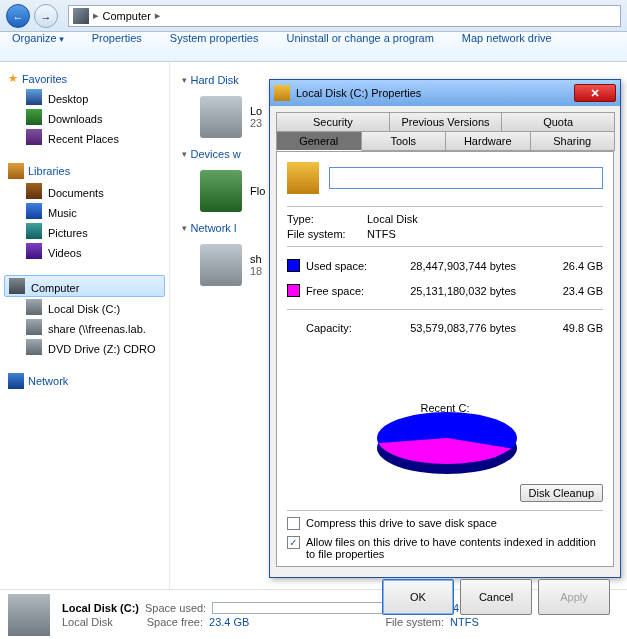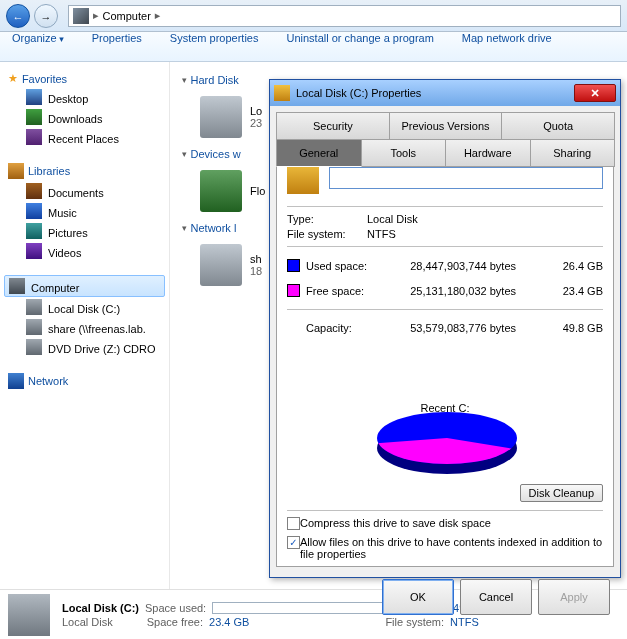--- a/index.html
+++ b/index.html
@@ -46,21 +46,21 @@
 .sb-bar{width:180px;height:12px;border:1px solid #a0b0c0;background:#fff;display:inline-block}
 .sb-bar-fill{height:100%;background:linear-gradient(#40c0f0,#1080c0)}
 
 .dialog{position:absolute;left:269px;top:79px;width:352px;height:499px;border:1px solid #2050a0;background:#f0f0f0;box-shadow:2px 2px 6px rgba(0,0,0,.3)}
 .dlg-title{height:26px;background:linear-gradient(#a8d0ff,#70a8e8);display:flex;align-items:center;padding:0 4px;gap:6px;color:#000}
 .dlg-title .t-icon{width:16px;height:16px;background:linear-gradient(#f0c040,#c08010)}
 .dlg-close{margin-left:auto;width:42px;height:18px;background:linear-gradient(#f05050,#c01010);border:1px solid #801010;border-radius:2px;color:#fff;display:flex;align-items:center;justify-content:center;font-weight:bold}
 .dlg-body{padding:6px}
 .tabs{position:relative;height:40px}
 .tab-row{display:flex}
-.tab{flex:1;height:28px;border:1px solid #a0a0a0;background:linear-gradient(#f0f0f0,#d8d8d8);display:flex;align-items:center;justify-content:center;font-size:11px;margin-right:-1px}
+.tab{flex:1;height:20px;border:1px solid #a0a0a0;background:linear-gradient(#f0f0f0,#d8d8d8);display:flex;align-items:center;justify-content:center;font-size:11px;margin-right:-1px}
 .tab.active{background:#737373;border-bottom-color:#fff;z-index:2;position:relative}
 .tab-row.top{margin-bottom:-1px}
 .tab-content{border:1px solid #a0a0a0;background:#fff;padding:10px;height:416px;margin-top:-1px}
 .vol-row{display:flex;align-items:center;gap:10px;margin-bottom:12px}
 .vol-icon{width:32px;height:32px;background:linear-gradient(#f0c040,#c08010)}
 .vol-input{flex:1;height:22px;border:1px solid #6090d0;padding:0 4px}
 .info-line{display:flex;margin:3px 0}
 .info-label{width:80px}
 .hr{border:none;border-top:1px solid #c0c0c0;margin:6px 0}
 .space-row{display:flex;align-items:center;margin:12px 0}
@@ -70,21 +70,21 @@
 .sp-label{width:80px}
 .sp-bytes{width:130px;text-align:right}
 .sp-gb{flex:1;text-align:right}
 .pie-area{position:relative;height:100px;margin:8px 0}
 .pie{width:140px;height:52px;position:absolute;left:90px;top:10px}
 .pie-rim{position:absolute;width:140px;height:52px;border-radius:70px/26px;background:#000080;top:10px}
 .pie-top{position:absolute;width:140px;height:52px;border-radius:70px/26px;background:#0000ff;overflow:hidden}
 .pie-free{position:absolute;width:140px;height:52px;background:#ff00ff;clip-path:polygon(50% 50%,0 60%,0 100%,100% 100%,100% 72%)}
 .drive-label{text-align:center;margin-top:68px}
 .cleanup-btn{position:absolute;right:0;bottom:0;padding:2px 8px;border:1px solid #808080;background:linear-gradient(#f8f8f8,#e0e0e0);border-radius:2px}
-.chk-row{display:flex;align-items:flex-start;gap:0;margin:6px 0}
+.chk-row{display:flex;align-items:flex-start;gap:6px;margin:6px 0}
 .chk{width:13px;height:13px;border:1px solid #808080;background:#fff;flex-shrink:0;display:flex;align-items:center;justify-content:center;font-size:10px;color:#2060c0}
 .dlg-buttons{display:flex;justify-content:flex-end;gap:6px;padding:6px 10px}
 .btn{width:72px;height:36px;border:1px solid #808080;background:linear-gradient(#f8f8f8,#e0e0e0);border-radius:2px;display:flex;align-items:center;justify-content:center}
 .btn.default{border:1px solid #3070d0;box-shadow:0 0 0 1px #80b0f0 inset}
 .btn.disabled{color:#a0a0a0}
 </style>
 </head>
 <body>
 
 <div class="navbar">

